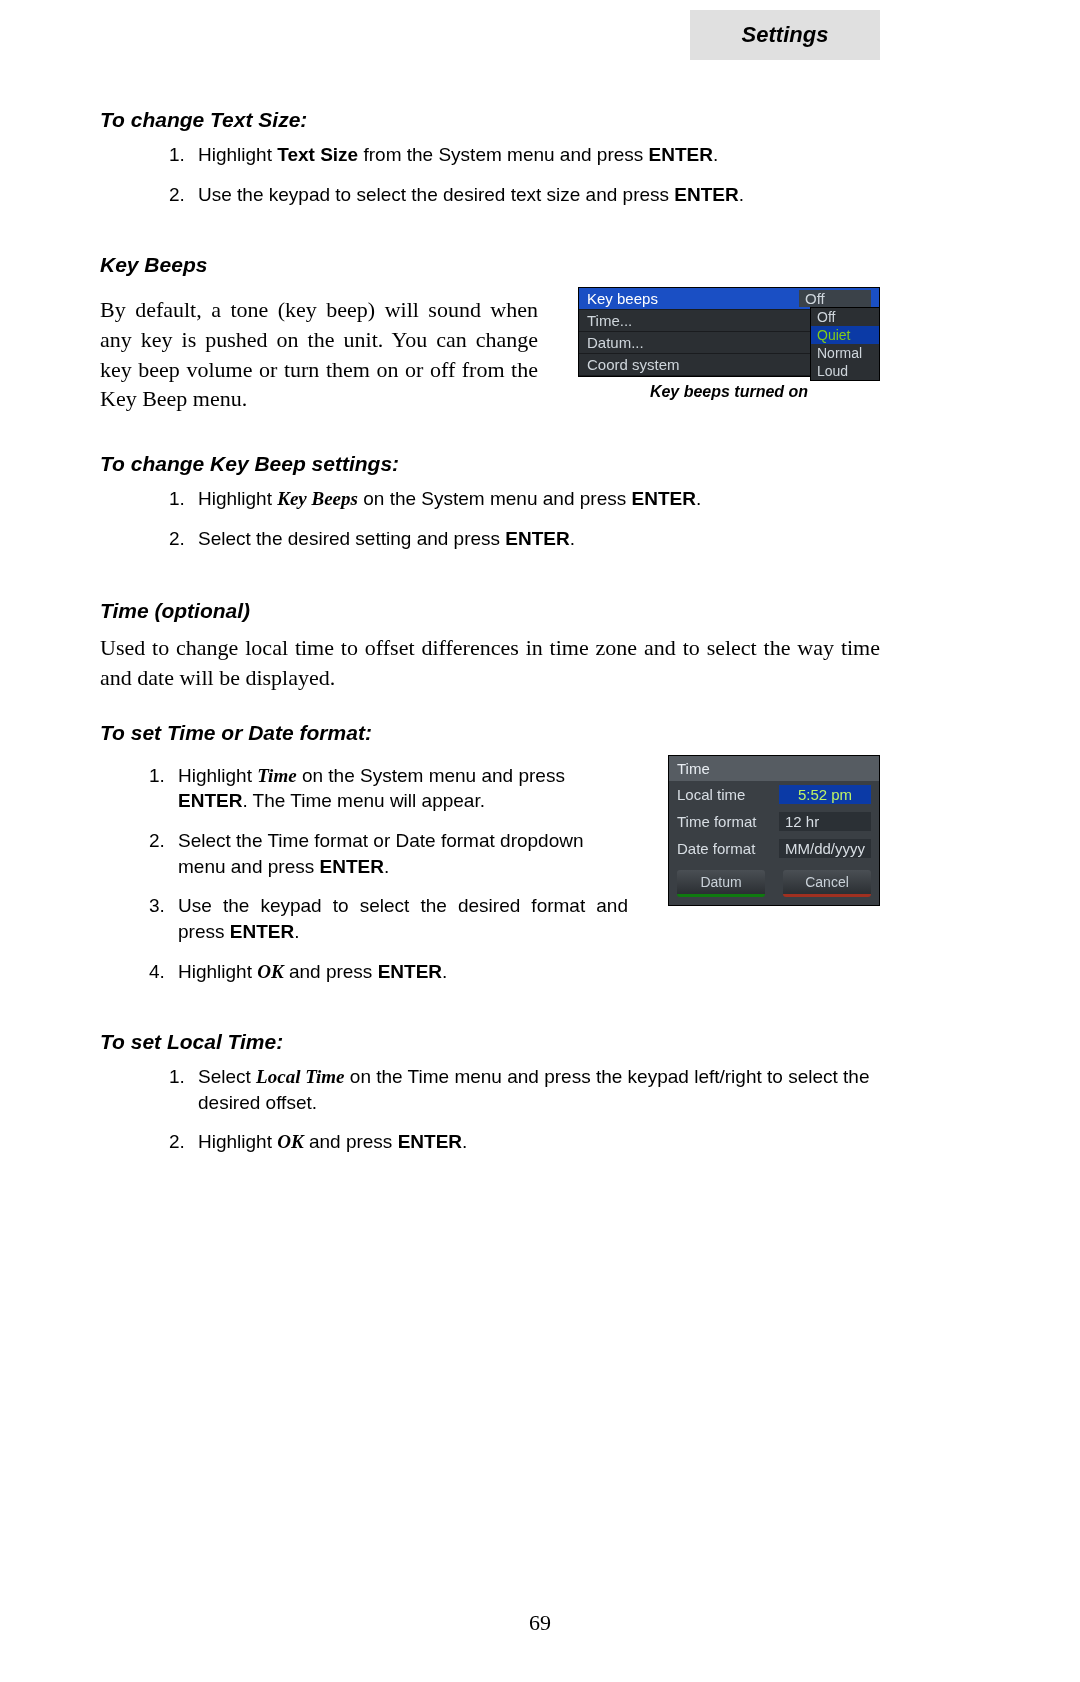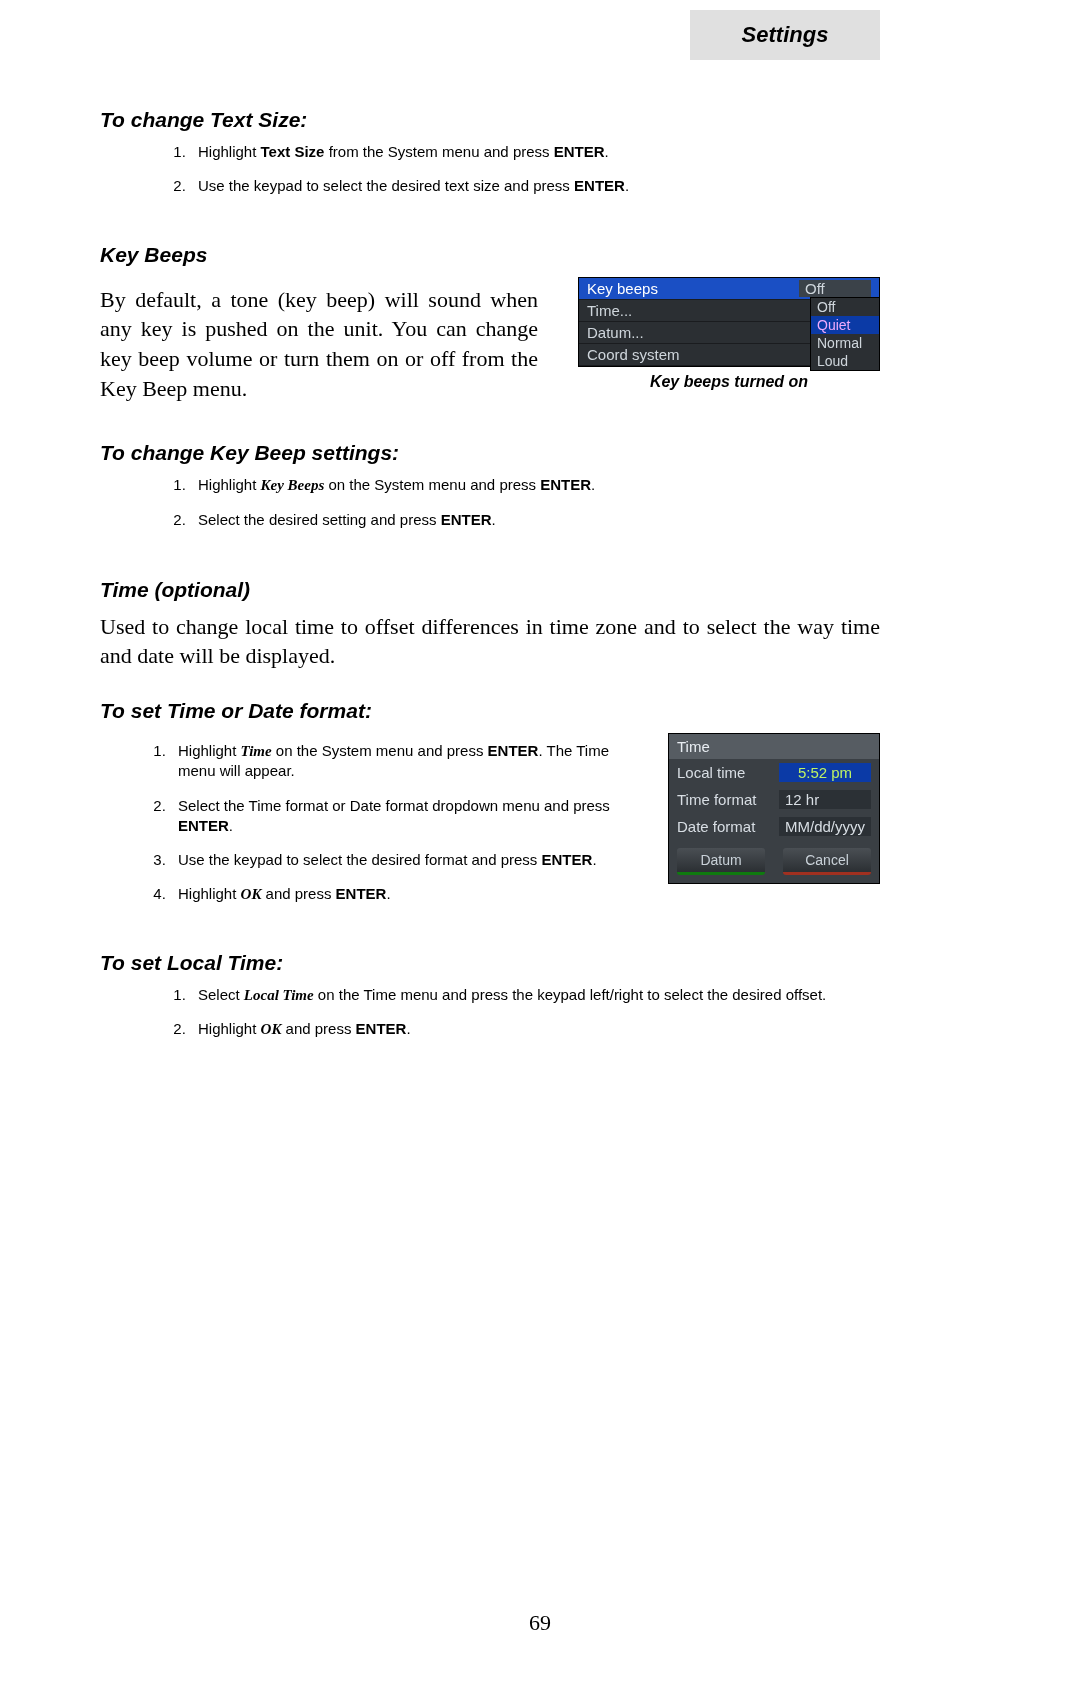--- a/index.html
+++ b/index.html
@@ -43,21 +43,21 @@
   .body-text {
     font-family: "Times New Roman", Times, serif;
     font-size: 22px;
     line-height: 1.35;
     text-align: justify;
     margin: 8px 0 10px 0;
   }
   ol.steps {
     margin: 6px 0 12px 0;
     padding-left: 90px;
-    font-size: 15px;
+    font-size: 19px;
     line-height: 1.35;
   }
   ol.steps li {
     margin: 8px 0 14px 0;
     padding-left: 8px;
   }
   .row {
     display: flex;
     align-items: flex-start;
     gap: 40px;
@@ -104,21 +104,21 @@
     width: 68px;
     background: #2b2f33;
   }
   .kb-opt {
     padding: 1px 6px;
     font-size: 14px;
     color: #cfd6dc;
   }
   .kb-opt.sel {
     background: #0b3aa6;
-    color: #f0abfc;
+    color: #84cc16;
   }
   
   .time-shot {
     width: 210px;
     background: #3a3f44;
     border: 1px solid #000;
     font-family: Tahoma, Arial, sans-serif;
     font-size: 15px;
     color: #d8dee4;
   }

